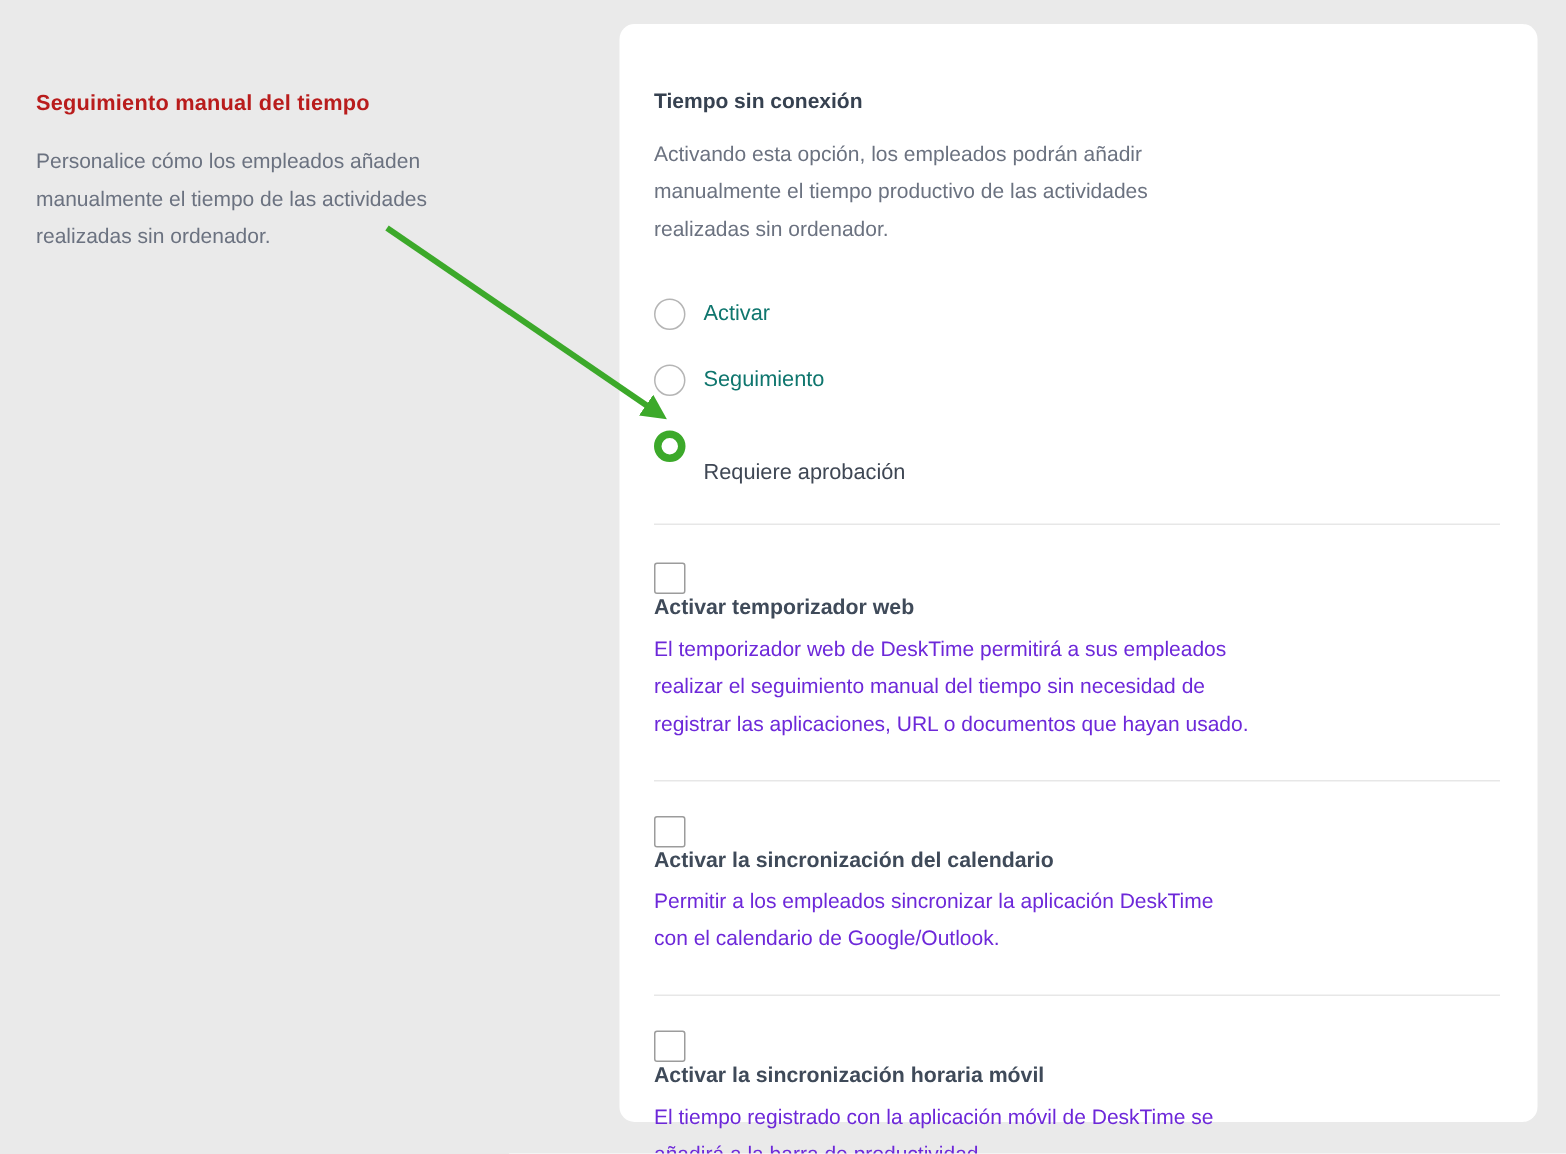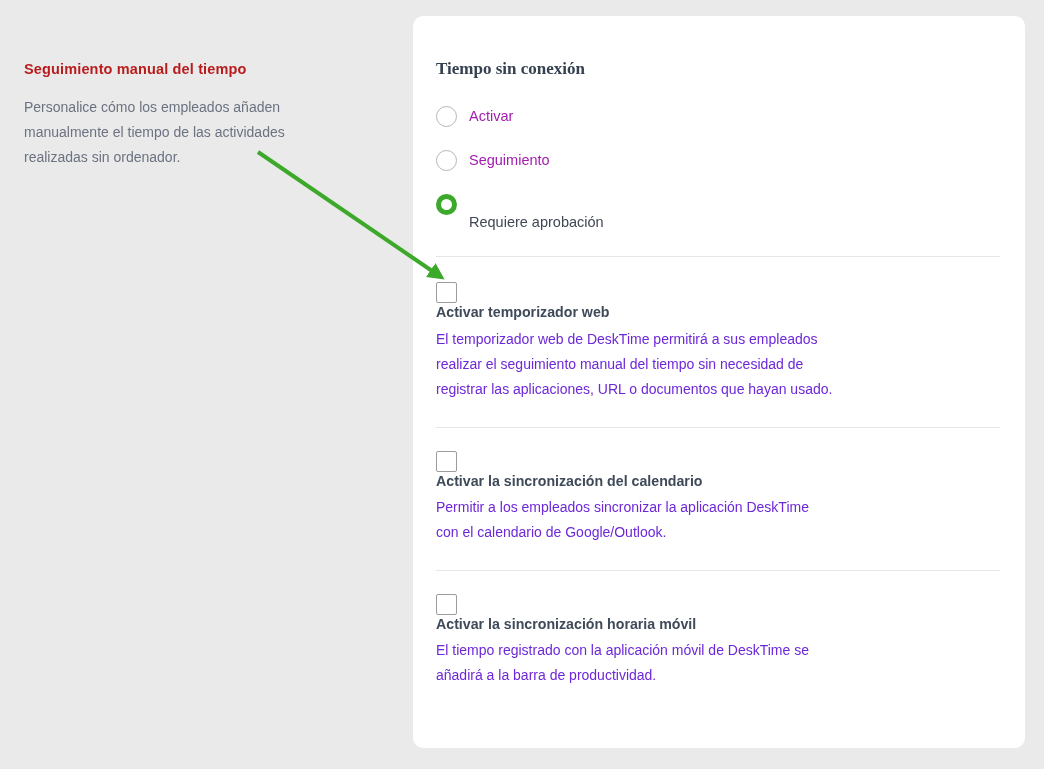--- a/index.html
+++ b/index.html
@@ -58,26 +58,25 @@
     left: 413px;
     top: 16px;
     width: 612px;
     height: 732px;
     background: #ffffff;
     border-radius: 10px;
     padding: 42px 25px 0 23px;
   }
 
   .card-title {
-    font-size: 17px;
+    font-size: 14px;
     font-weight: bold;
     color: #364150;
     margin: 0 0 14px 0;
     line-height: 1.3;
-    font-family: Liberation Serif, serif;
   }
   .card-desc {
     font-size: 14px;
     color: #6b7280;
     line-height: 25px;
     margin: 0 0 22px 0;
     max-width: 390px;
   }
 
   
@@ -97,21 +96,21 @@
     flex: 0 0 auto;
     margin-right: 12px;
     position: relative;
   }
   .radio-row.selected .radio-mark {
     border: 5px solid #3ca92a;
     background: #ffffff;
   }
   .radio-label {
     font-size: 14.5px;
-    color: #a21caf;
+    color: #0f766e;
     line-height: 1;
   }
   .radio-row.selected .radio-label { color: #3f4754; margin-top: 36px; }
 
   
   .divider {
     height: 1px;
     background: #e7e7e7;
     width: 564px;
     margin: 0;
@@ -170,20 +169,21 @@
     <marker id="arrowhead" markerWidth="4.2" markerHeight="4.2" refX="2.2" refY="2.1" orient="auto">
       <polygon points="0,0 4.2,2.1 0,4.2" fill="#3ca92a"></polygon>
     </marker>
   </defs>
   <line x1="258" y1="152" x2="438" y2="275" stroke="#3ca92a" stroke-width="4" stroke-linecap="butt" marker-end="url(#arrowhead)"></line>
 </svg>
 
 <div class="card">
 
   <h3 class="card-title">Tiempo sin conexión</h3>
+  <p class="card-desc">Activando esta opción, los empleados podrán añadir manualmente el tiempo productivo de las actividades realizadas sin ordenador.</p>
 
   <div class="radio-group">
 
     <div class="radio-row">
       <span class="radio-mark"></span>
       <span class="radio-label">Activar</span>
     </div>
 
     <div class="radio-row">
       <span class="radio-mark"></span>

